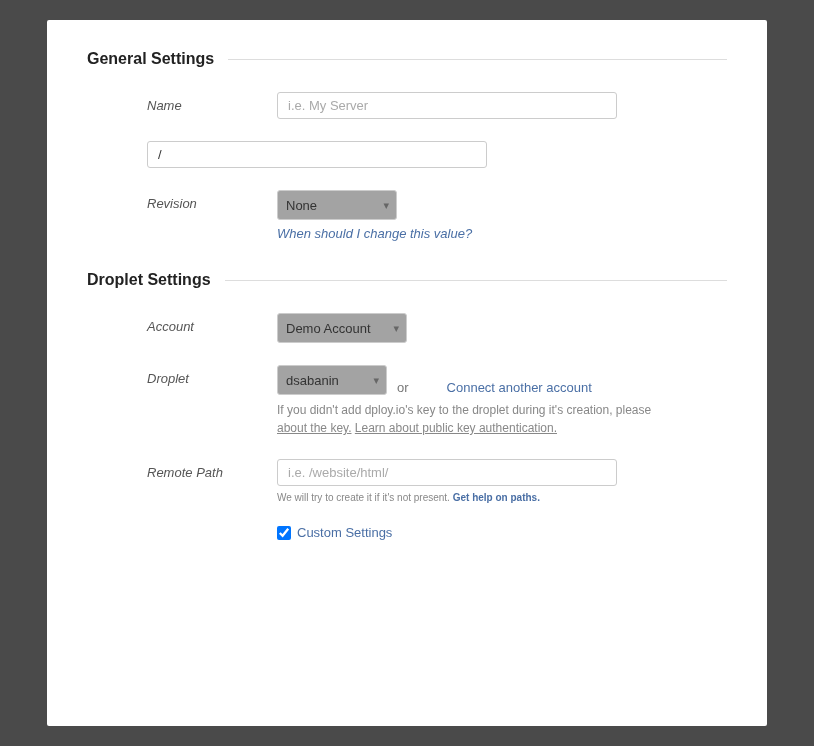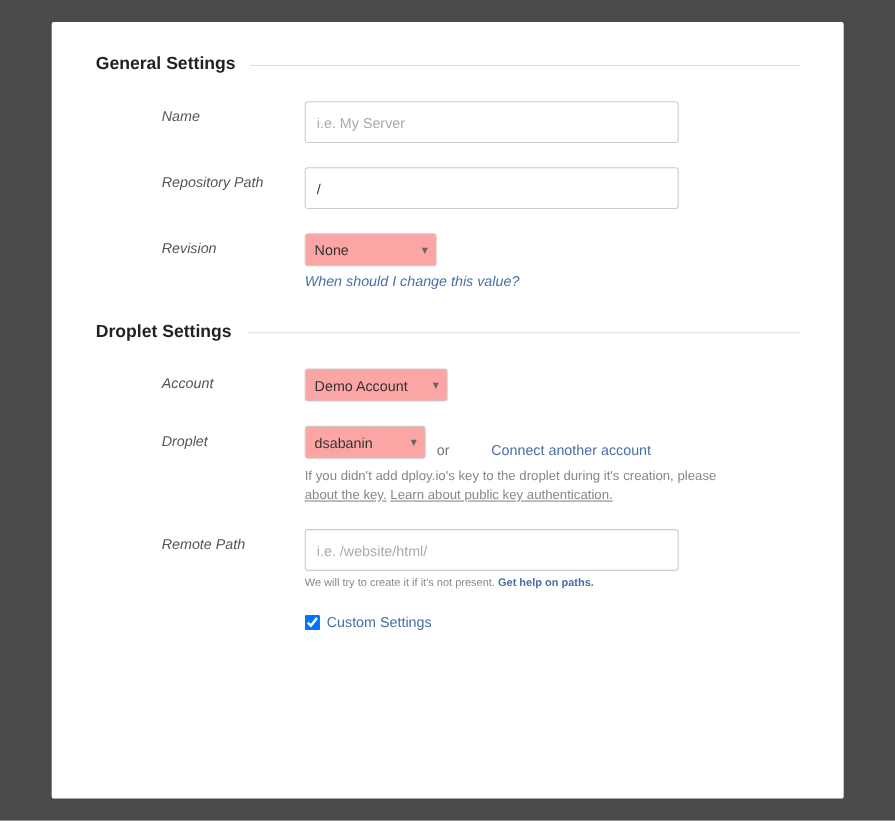--- a/index.html
+++ b/index.html
@@ -71,40 +71,40 @@
 
     input[type="text"] {
       width: 100%;
       max-width: 340px;
       padding: 5px 10px;
       border: 1px solid #cccccc;
       border-radius: 3px;
       font-size: 13px;
       color: #333333;
       background: #ffffff;
-      height: 38px;
+      height: 27px;
     }
 
     input[type="text"]::placeholder {
       color: #aaaaaa;
     }
 
     .repository-path-input {
       width: 340px;
     }
 
     select {
       appearance: none;
       -webkit-appearance: none;
       padding: 4px 24px 4px 8px;
       border: 1px solid #cccccc;
       border-radius: 3px;
       font-size: 13px;
       color: #333333;
-      background: #fca5a5;
+      background: #a3a3a3;
       height: 30px;
       cursor: pointer;
       position: relative;
     }
 
     .select-wrapper {
       position: relative;
       display: inline-block;
     }
 
@@ -219,21 +219,20 @@
     </div>
 
     <div class="form-row">
       <label class="form-label">Name</label>
       <div class="form-field">
         <input type="text" placeholder="i.e. My Server" style="">
       </div>
     </div>
 
     <div class="form-row">
-      <label class="form-label">Repository Path</label>
       <div class="form-field">
         <input type="text" class="repository-path-input" value="/" style="">
       </div>
     </div>
 
     <div class="form-row">
       <label class="form-label">Revision</label>
       <div class="form-field">
         <div class="select-wrapper">
           <select class="revision-select">

